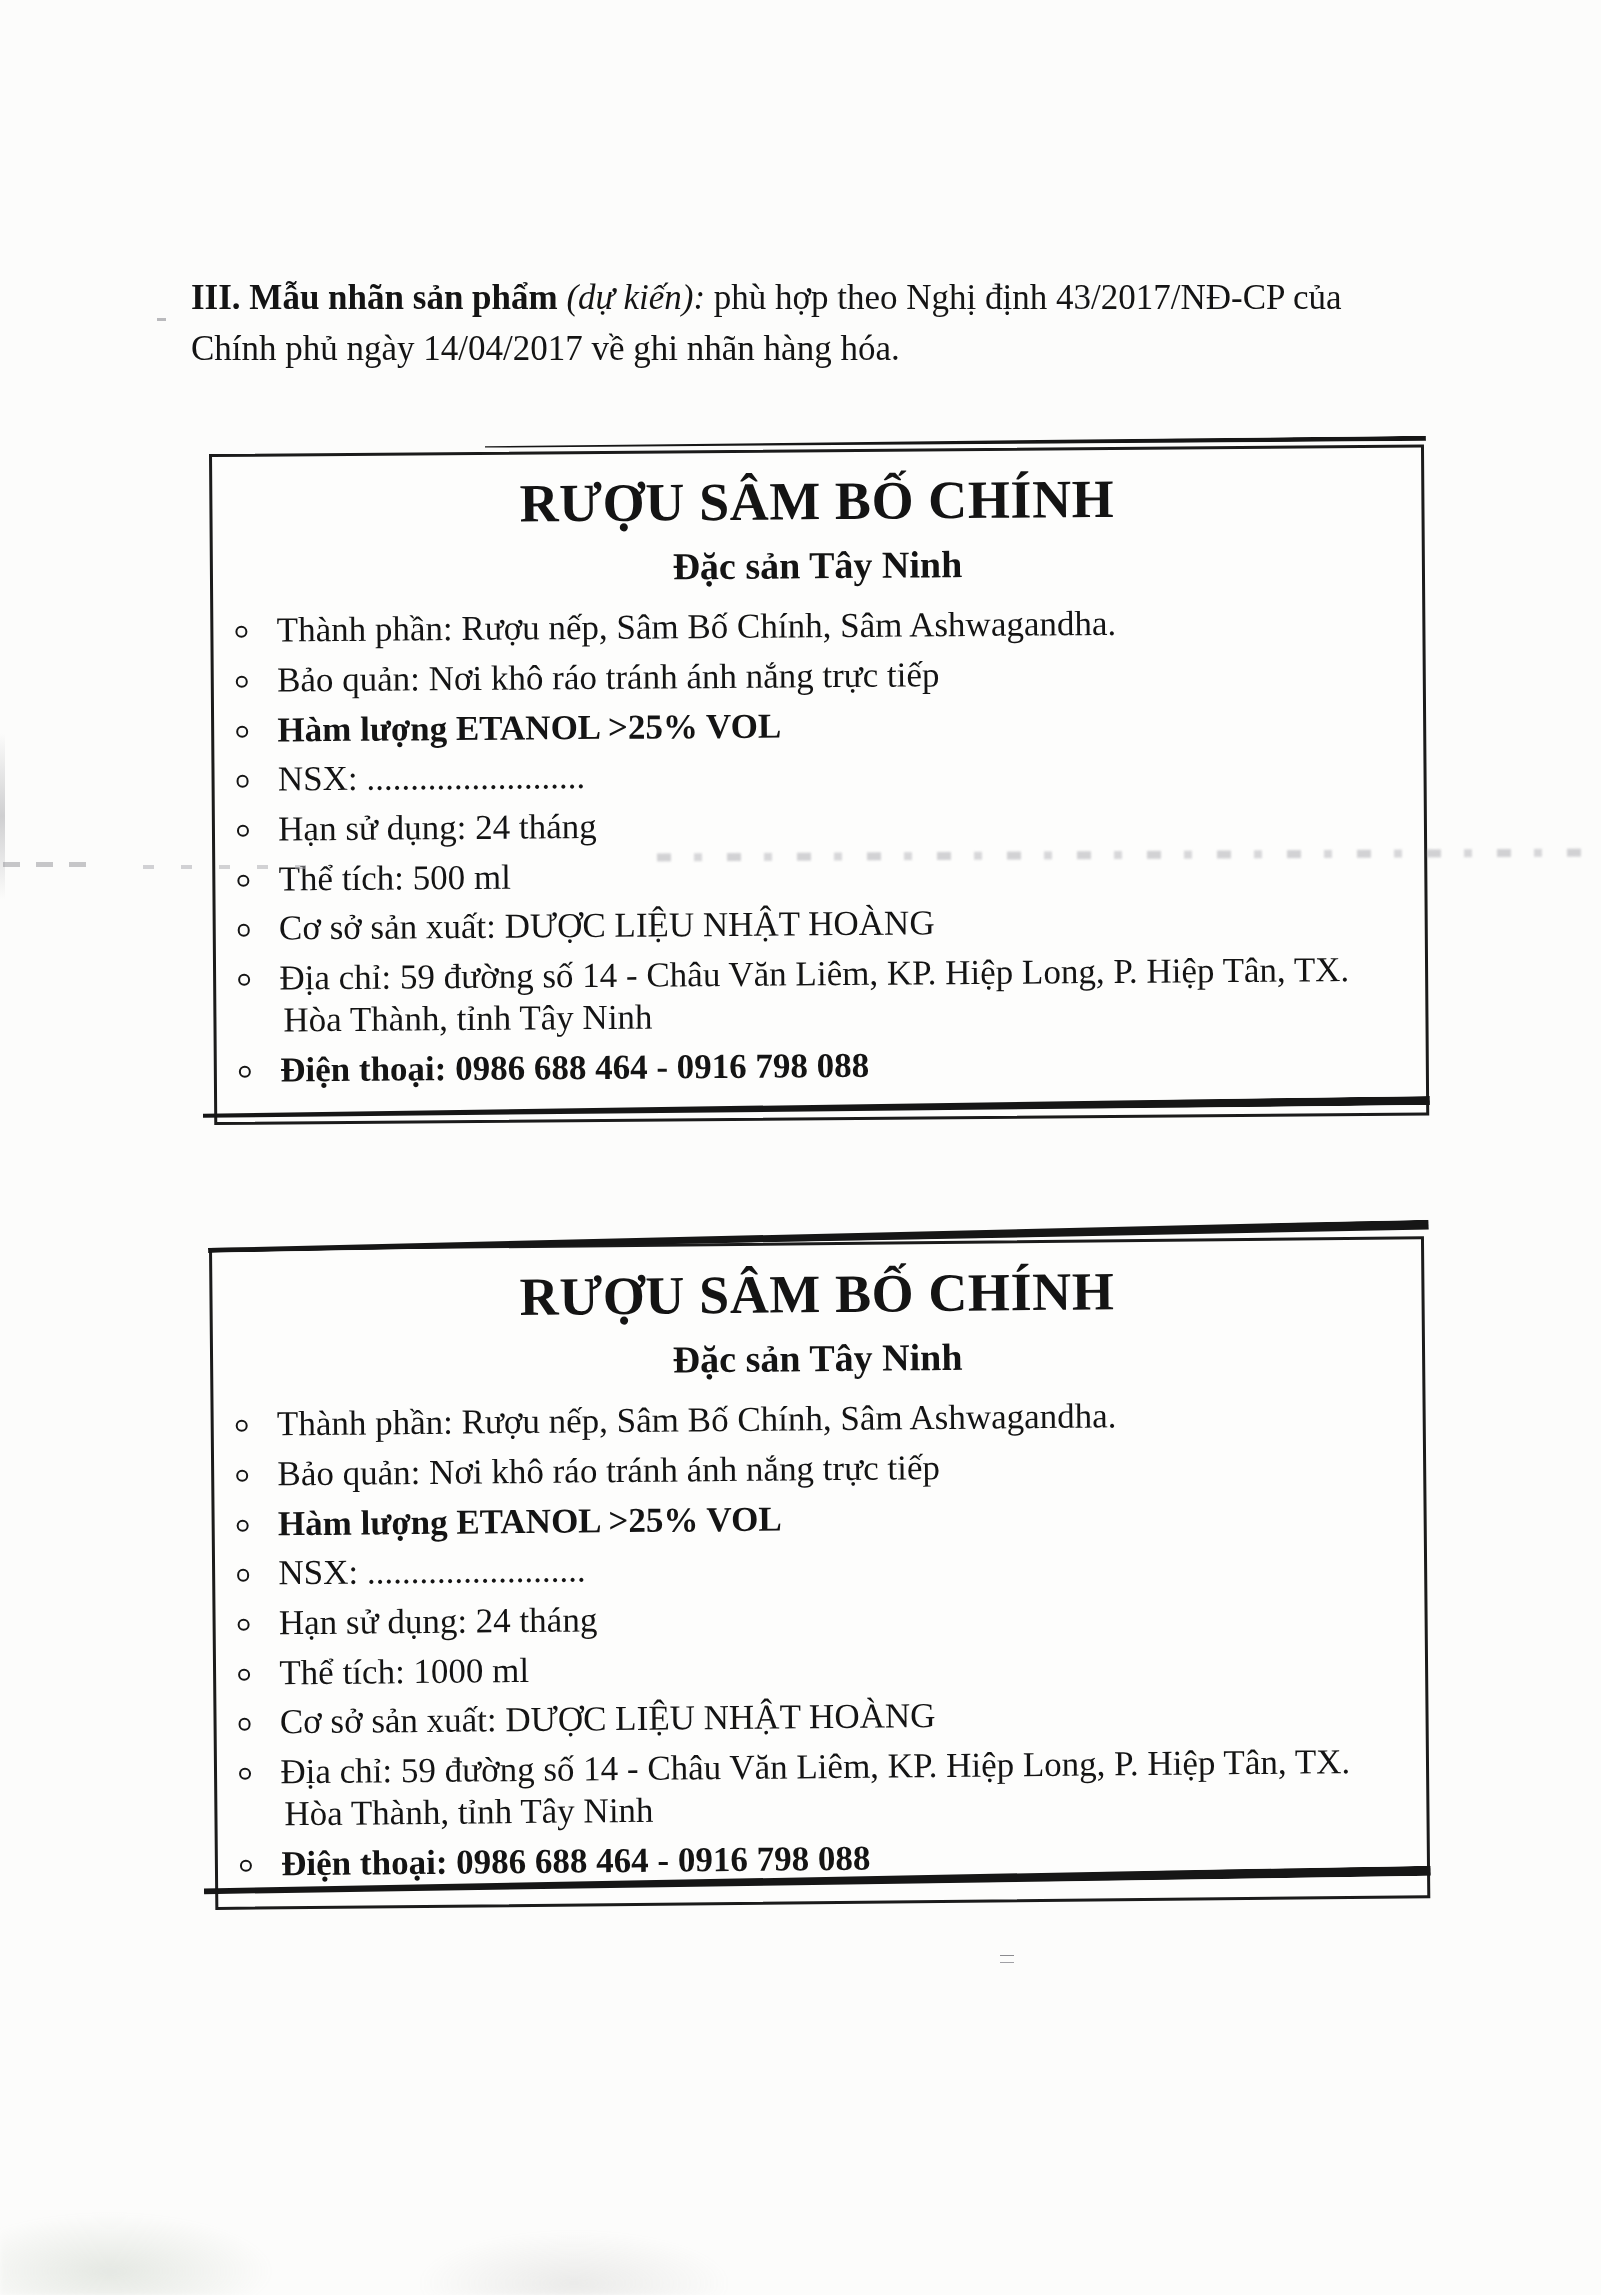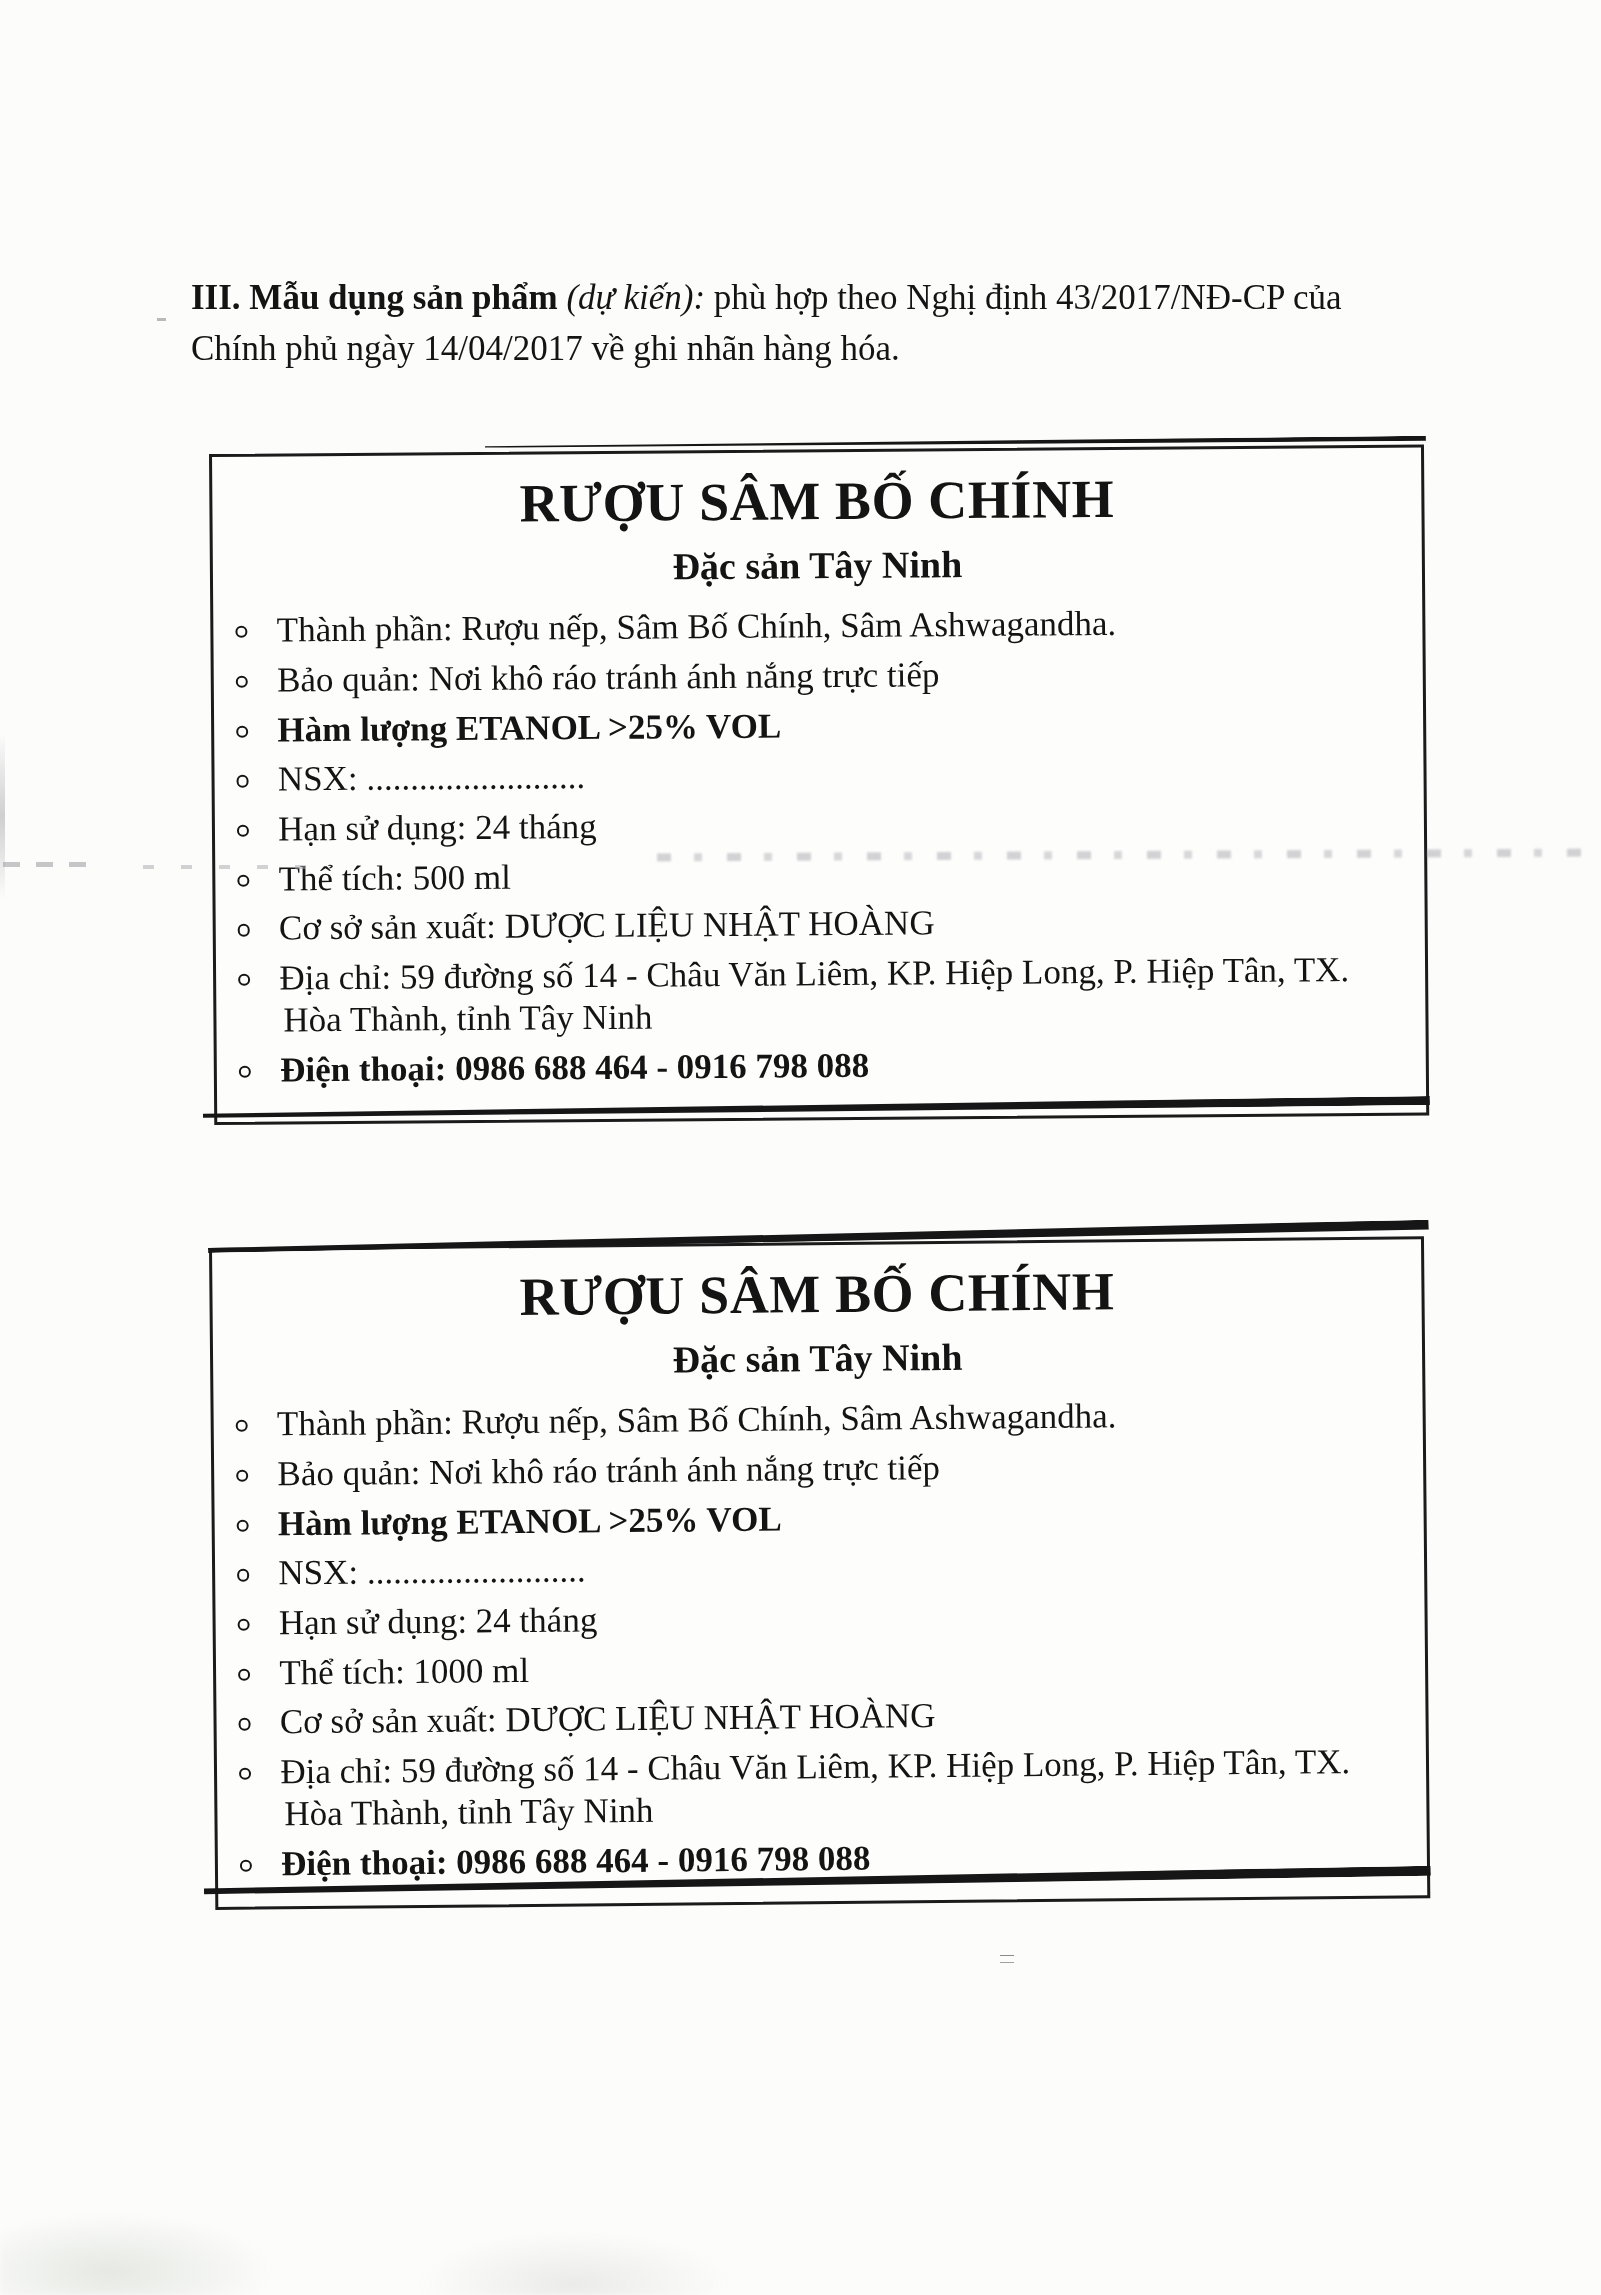--- a/index.html
+++ b/index.html
@@ -145,21 +145,21 @@
     left: 0; top: 733px; width: 5.1px; height: 166px;
     background: linear-gradient(180deg, transparent, rgba(140,140,145,.4), transparent);
   }
 </style>
 </head>
 <body>
 
 <div class="page">
 
   <p class="heading">
-    <b class="hb">III. Mẫu dụng sản phẩm</b>
+    <b class="hb">III. Mẫu nhãn sản phẩm</b>
     <i class="hi">(dự kiến):</i>
     <span>phù hợp theo Nghị định 43/2017/NĐ-CP của Chính phủ ngày 14/04/2017 về ghi nhãn hàng hóa.</span>
   </p>
 
   <div class="label-box box1">
     <h1 class="label-title">RƯỢU SÂM BỐ CHÍNH</h1>
     <h2 class="label-subtitle">Đặc sản Tây Ninh</h2>
     <ul class="label-details">
       <li><span class="blt"></span><span>Thành phần: Rượu nếp, Sâm Bố Chính, Sâm Ashwagandha.</span></li>
       <li><span class="blt"></span><span>Bảo quản: Nơi khô ráo tránh ánh nắng trực tiếp</span></li>

